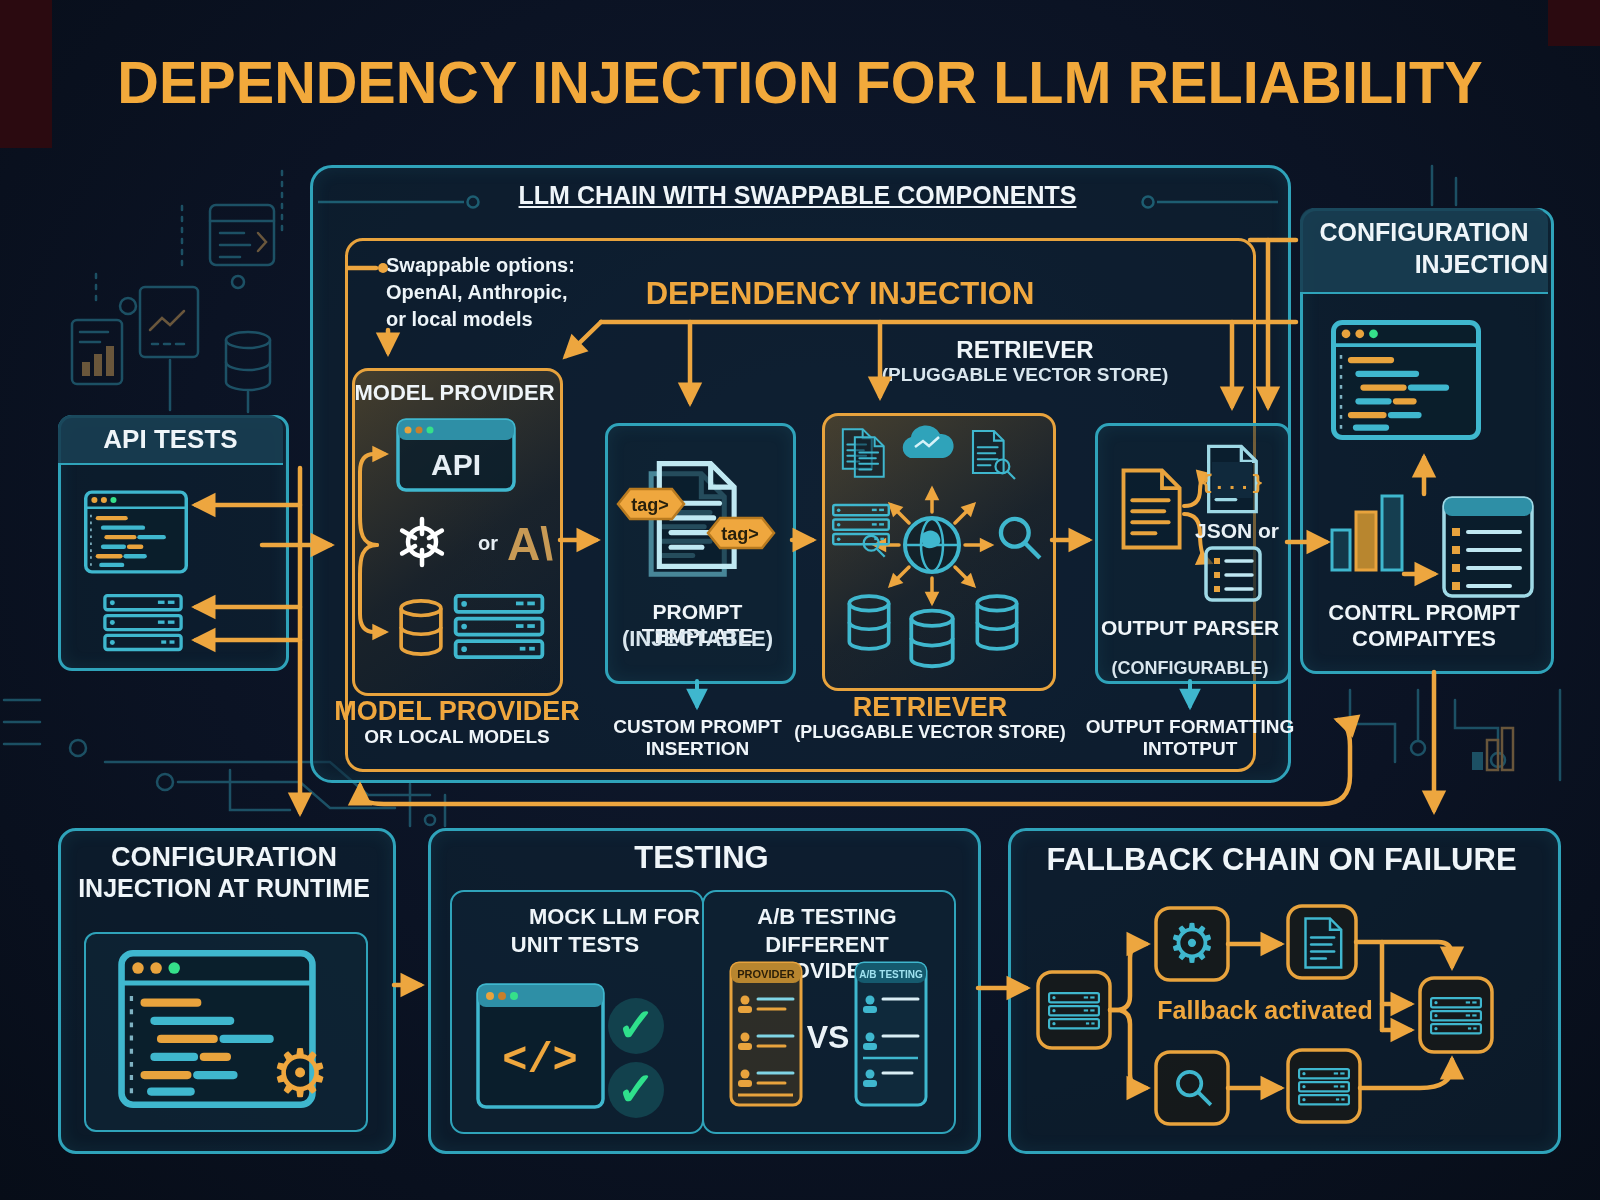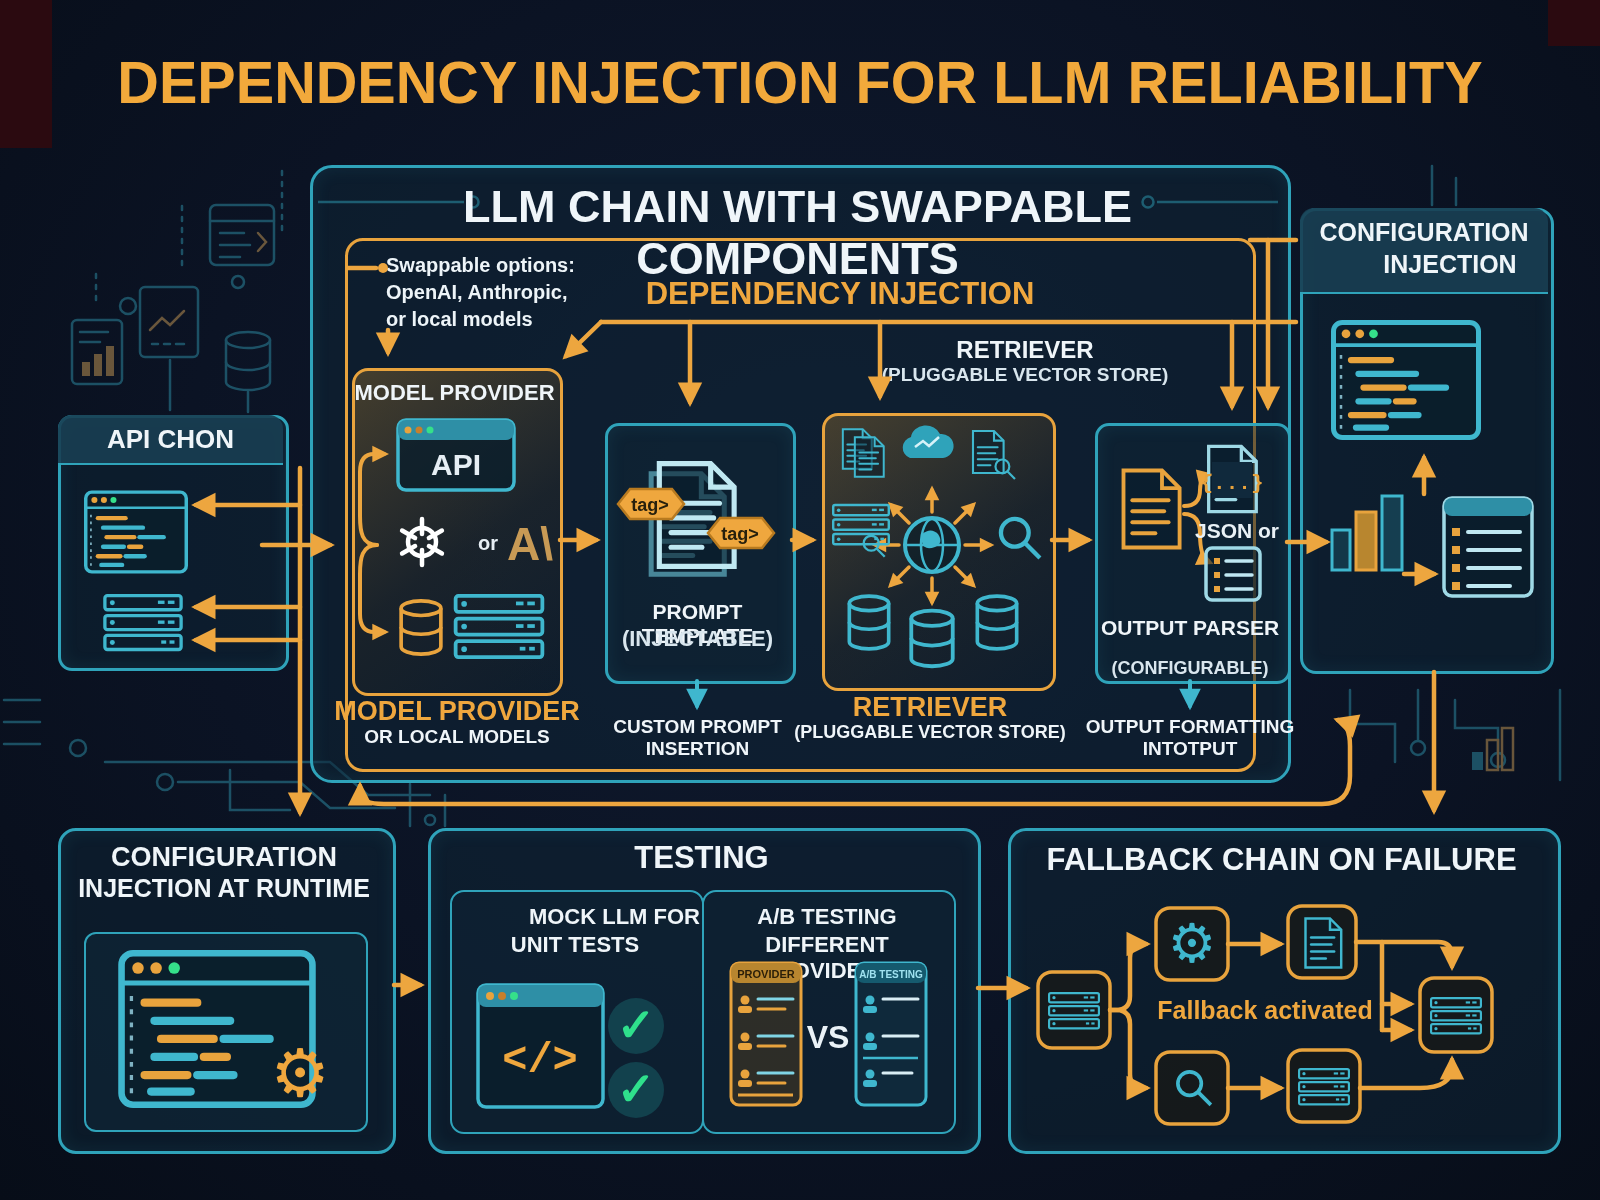--- a/index.html
+++ b/index.html
@@ -87,40 +87,40 @@
       <line x1="318" y1="202" x2="464" y2="202"></line>
         <circle cx="473" cy="202" r="5.5"></circle>
       <circle cx="1148" cy="202" r="5.5"></circle>
         <line x1="1157" y1="202" x2="1278" y2="202"></line>
     </g>
   </svg>
 
   <div class="abs tw" style="left:0;top:48px;width:1600px;font-size:60px;letter-spacing:0px;color:#F2A93B;transform:scaleX(.96);">DEPENDENCY INJECTION FOR LLM RELIABILITY</div>
 
   <div class="tbox" style="left:310px;top:165px;width:975px;height:612px;border-radius:22px;"></div>
-  <div class="abs tw" style="left:310px;top:181px;width:975px;font-size:45px;">LLM CHAIN WITH SWAPPABLE COMPONENTS</div>
+  <div class="abs tw" style="left:310px;top:181px;width:975px;font-size:25px;text-decoration:underline;">LLM CHAIN WITH SWAPPABLE COMPONENTS</div>
 
   <div class="abs" style="left:345px;top:238px;width:905px;height:528px;border:3.5px solid #E8A33D;border-radius:18px;"></div>
 
   <div class="abs" style="left:386px;top:252px;width:210px;font-size:20px;line-height:27px;font-weight:bold;color:#EDF4F8;">
     <div>Swappable options:</div>
       <div>OpenAI, Anthropic,</div>
       <div>or local models</div>
   </div>
 
   <div class="abs to" style="left:640px;top:276px;width:400px;font-size:31px;">DEPENDENCY INJECTION</div>
 
   <div class="abs" style="left:880px;top:336px;width:290px;text-align:center;">
     <div class="tw" style="font-size:24px;">RETRIEVER</div>
     <div class="tsub" style="font-size:19px;">(PLUGGABLE VECTOR STORE)</div>
   </div>
 
   <div class="tbox" style="left:58px;top:415px;width:225px;height:250px;border-radius:14px;"></div>
   <div class="band" style="left:58px;top:415px;width:225px;height:48px;"></div>
-  <div class="abs tw" style="left:58px;top:424px;width:225px;font-size:26px;">API CHON</div>
+  <div class="abs tw" style="left:58px;top:424px;width:225px;font-size:26px;">API TESTS</div>
 
   <div class="obox" style="left:352px;top:368px;width:205px;height:322px;"></div>
   <div class="abs tw" style="left:352px;top:380px;width:205px;font-size:22px;">MODEL PROVIDER</div>
   <div class="abs to" style="left:322px;top:696px;width:270px;font-size:27px;">MODEL PROVIDER</div>
   <div class="abs tw" style="left:322px;top:726px;width:270px;font-size:19px;">OR LOCAL MODELS</div>
 
   <div class="tbox" style="left:605px;top:423px;width:185px;height:255px;border-radius:14px;"></div>
   <div class="abs tw" style="left:600px;top:600px;width:195px;font-size:21px;">PROMPT TEMPLATE</div>
   <div class="abs tsub" style="left:600px;top:626px;width:195px;font-size:22px;">(INJECTABLE)</div>
   <div class="abs tw" style="left:600px;top:716px;width:195px;font-size:19px;">
@@ -136,21 +136,25 @@
   <div class="abs tw" style="left:1090px;top:616px;width:200px;font-size:21px;">OUTPUT PARSER</div>
   <div class="abs tsub" style="left:1090px;top:642px;width:200px;font-size:18px;margin-top:16px;">(CONFIGURABLE)</div>
   <div class="abs tw" style="left:1080px;top:716px;width:220px;font-size:19px;">
     <div>OUTPUT FORMATTING</div>
       <div>INTOTPUT</div>
   </div>
 
   <div class="tbox" style="left:1300px;top:208px;width:248px;height:460px;border-radius:16px;"></div>
   <div class="band" style="left:1300px;top:208px;width:248px;height:84px;"></div>
   <div class="abs tw" style="left:1300px;top:218px;width:248px;font-size:25px;">CONFIGURATION</div>
-  <div class="abs tw" style="left:1300px;top:250px;width:300px;font-size:25px;">INJECTION</div>
+  <div class="abs tw" style="left:1300px;top:250px;width:248px;font-size:25px;text-align:right;">INJECTION</div>
+  <div class="abs tw" style="left:1302px;top:600px;width:244px;font-size:22px;">
+    <div>CONTRL PROMPT</div>
+      <div>COMPAITYES</div>
+  </div>
 
   <div class="tbox" style="left:58px;top:828px;width:332px;height:320px;"></div>
   <div class="abs tw" style="left:58px;top:842px;width:332px;font-size:27px;">CONFIGURATION</div>
   <div class="abs tw" style="left:58px;top:874px;width:332px;font-size:25px;">INJECTION AT RUNTIME</div>
   <div class="abs" style="left:84px;top:932px;width:280px;height:196px;border:2.5px solid #2FA3BA;border-radius:12px;background:rgba(18,48,66,.35);"></div>
 
   <div class="tbox" style="left:428px;top:828px;width:547px;height:320px;"></div>
   <div class="abs tw" style="left:428px;top:840px;width:547px;font-size:31px;">TESTING</div>
   <div class="abs" style="left:450px;top:890px;width:250px;height:240px;border:2.5px solid #2FA3BA;border-radius:14px;background:rgba(14,38,54,.4);"></div>
   <div class="abs tw" style="left:450px;top:904px;width:250px;font-size:22px;text-align:right;">MOCK LLM FOR</div>

